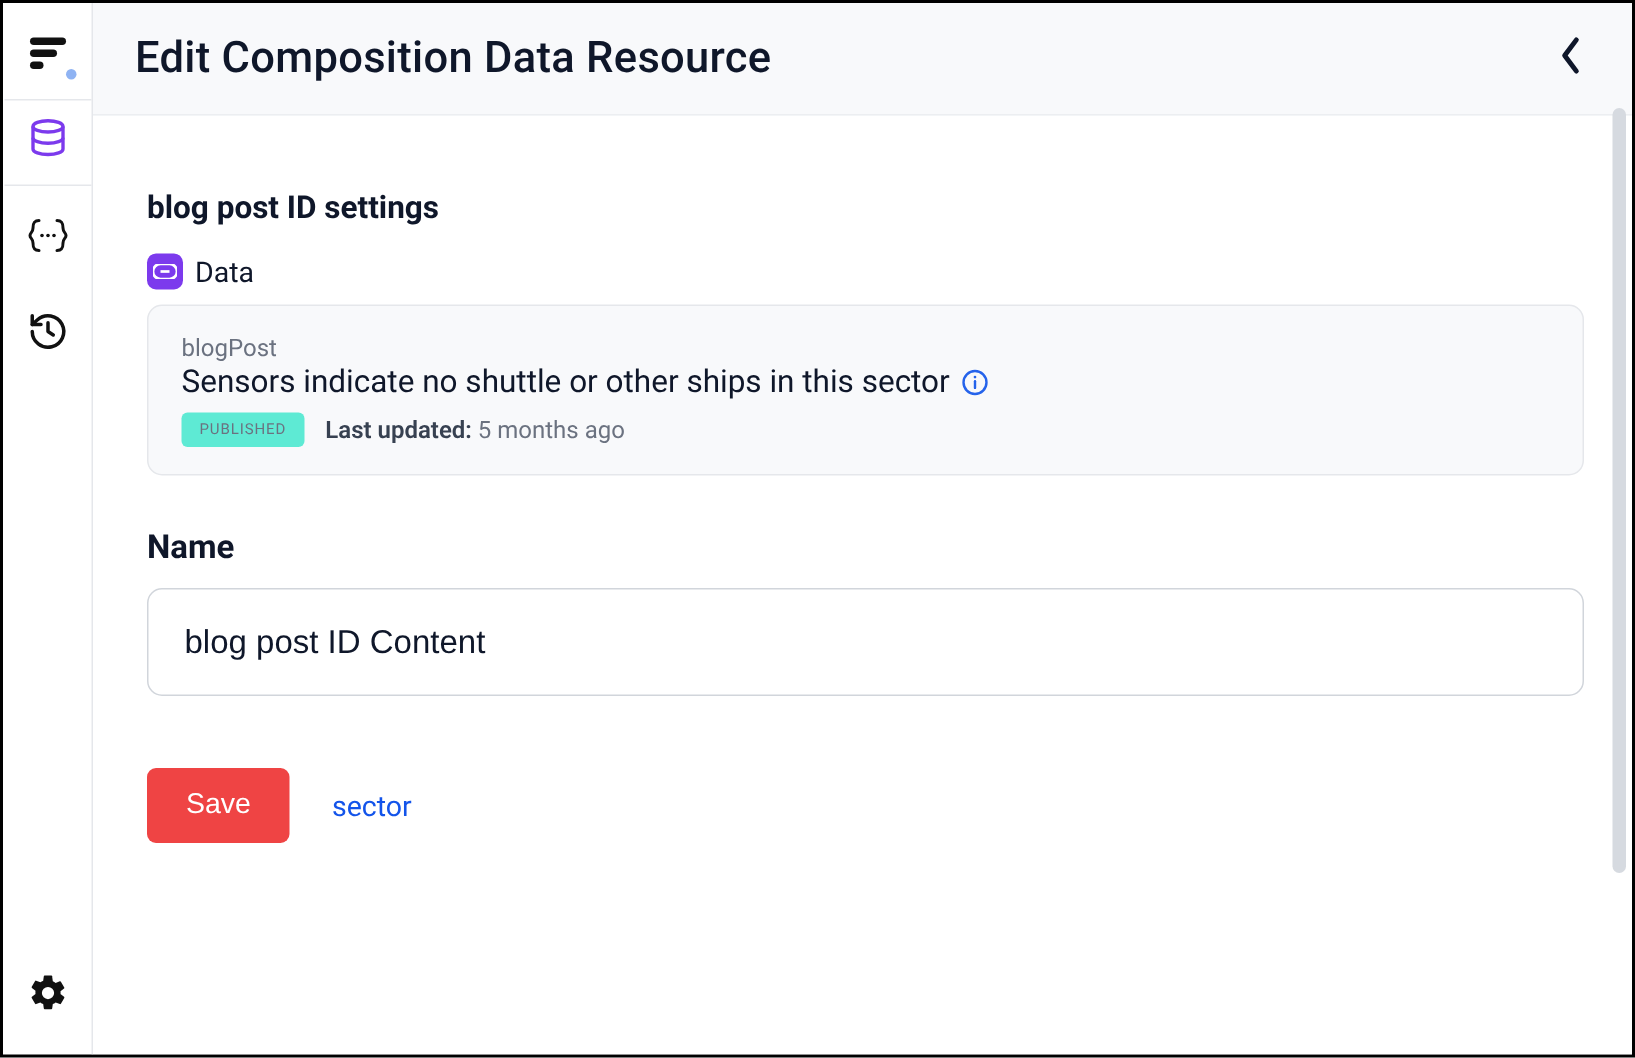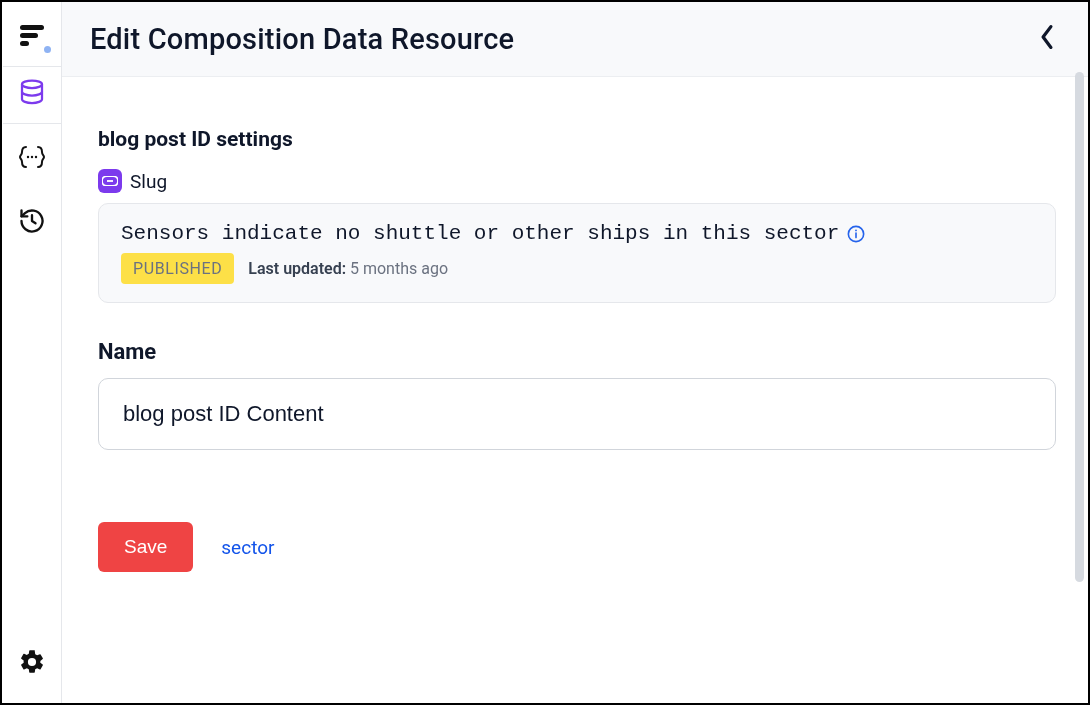--- a/index.html
+++ b/index.html
@@ -153,39 +153,38 @@
   .preview-type {
     font-size: 16px;
     color: #6b7280;
     margin-bottom: 2px;
   }
   .preview-title-row {
     display: flex;
     align-items: center;
     gap: 8px;
     margin-bottom: 8px;
-    font-family: Liberation Mono, monospace;
   }
   .preview-title {
     font-size: 21px;
     color: #0f172a;
   }
   .info-icon {
     color: #2563eb;
     display: inline-flex;
   }
   .preview-meta {
     display: flex;
     align-items: center;
     gap: 14px;
   }
   .badge {
-    background: #fde047;
+    background: #5eead4;
     color: #6b7280;
-    font-size: 16px;
+    font-size: 10px;
     letter-spacing: 0.6px;
     padding: 6px 12px;
     border-radius: 4px;
   }
   .meta-text {
     font-size: 16px;
     color: #6b7280;
   }
   .meta-text strong {
     color: #374151;
@@ -210,21 +209,21 @@
     margin-bottom: 14px;
   }
   .name-input {
     width: 100%;
     border: 1px solid #d1d5db;
     border-radius: 10px;
     padding: 22px 24px;
     font-size: 22px;
     color: #0f172a;
     outline: none;
-    margin-bottom: 72px;
+    margin-bottom: 48px;
   }
   .footer-actions {
     display: flex;
     align-items: center;
     gap: 28px;
   }
   .save-btn {
     background: #ef4444;
     color: #fff;
     border: none;
@@ -321,26 +320,27 @@
     <div class="content">
       <div class="section-title">blog post ID settings</div>
 
       <div class="field-label-row">
         <span class="slug-icon">
           <svg width="16" height="10" viewBox="0 0 16 10">
             <rect x="0" y="0" width="16" height="10" rx="5" fill="none" stroke="#fff" stroke-width="1.8"></rect>
             <line x1="5" y1="5" x2="11" y2="5" stroke="#fff" stroke-width="1.8"></line>
           </svg>
         </span>
-        <span class="field-label">Slug</span>
+        <span class="field-label">Data</span>
       </div>
 
 
       <div class="preview-card">
         <div class="preview-left">
+          <div class="preview-type">blogPost</div>
           <div class="preview-title-row">
             <span class="preview-title">Sensors indicate no shuttle or other ships in this sector</span>
             <span class="info-icon">
               <svg width="18" height="18" viewBox="0 0 20 20" fill="none" stroke="#2563eb" stroke-width="1.8">
                 <circle cx="10" cy="10" r="8.5"></circle>
                 <line x1="10" y1="9" x2="10" y2="14" stroke-linecap="round"></line>
                 <circle cx="10" cy="6" r="1" fill="#2563eb" stroke="none"></circle>
               </svg>
             </span>
           </div>

